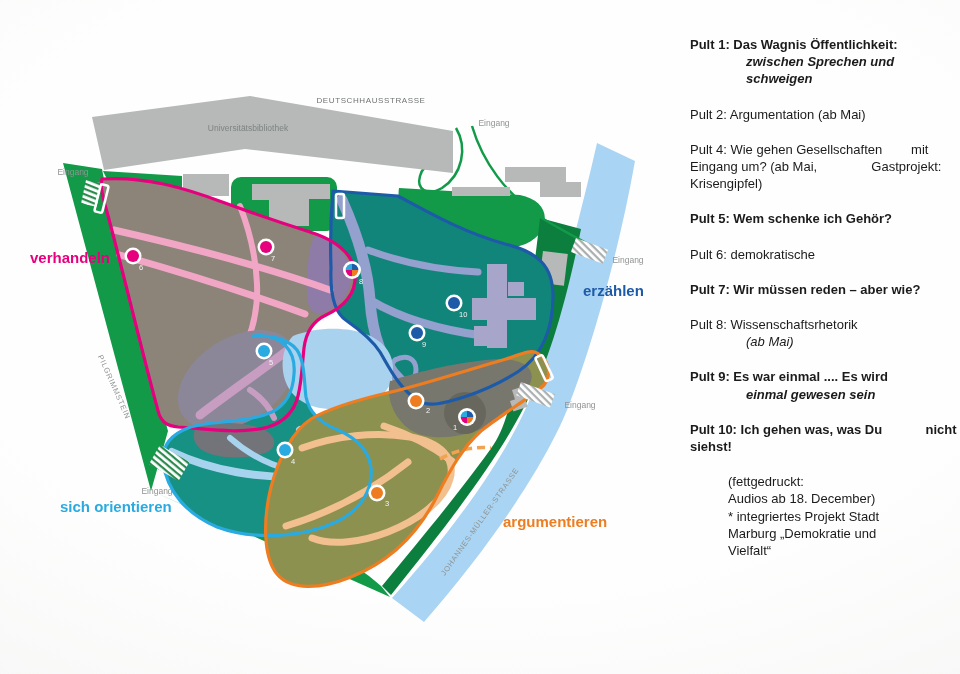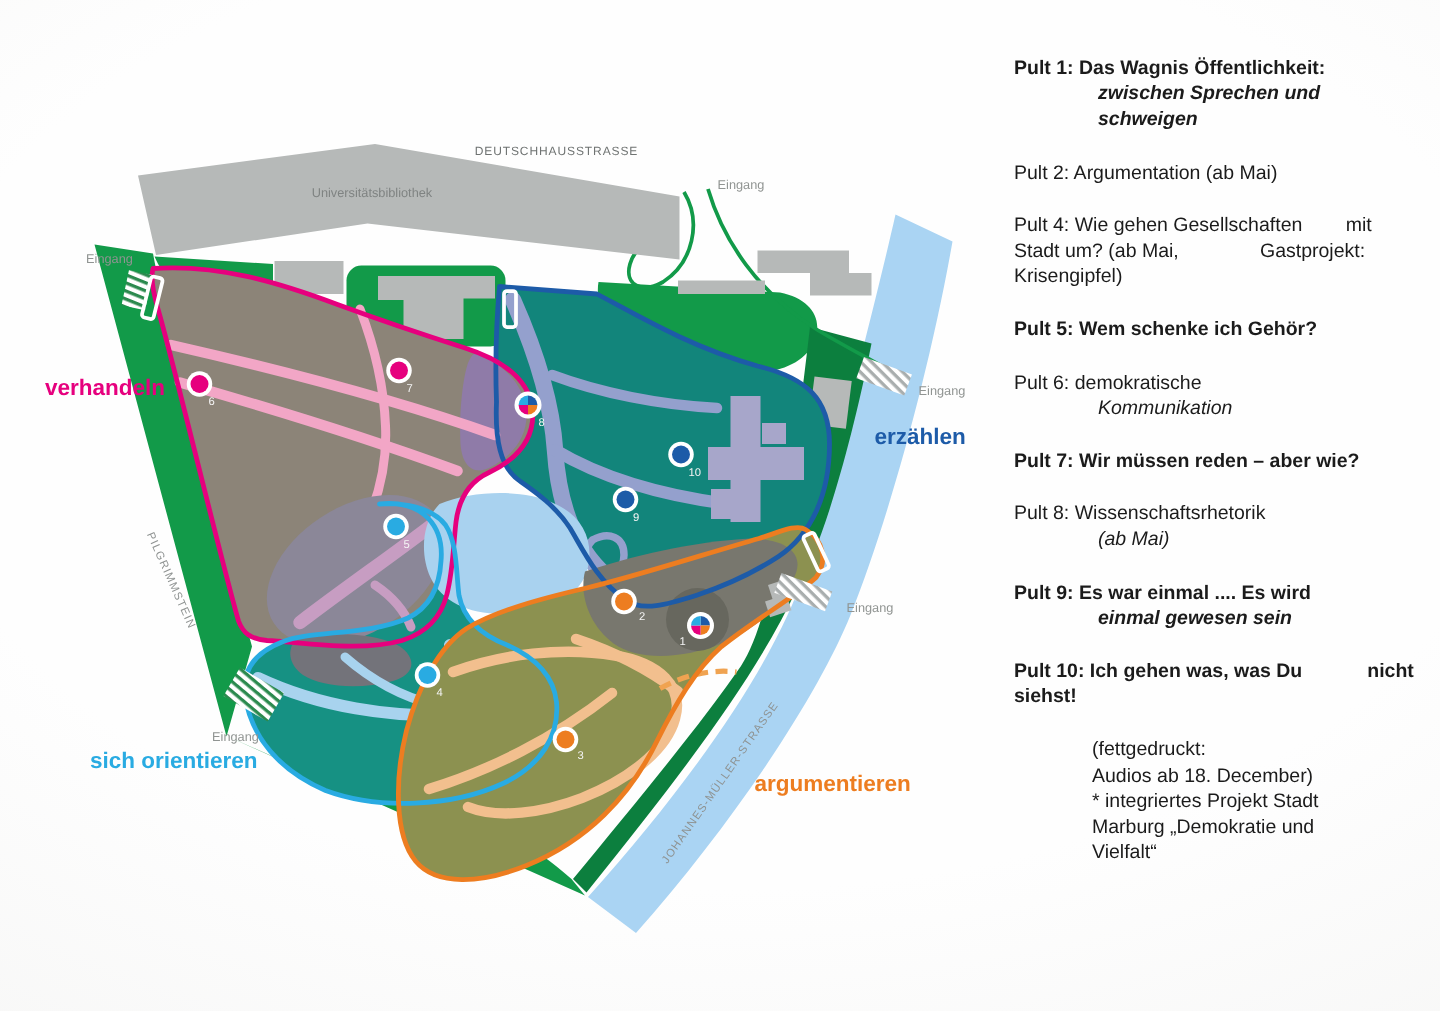--- a/index.html
+++ b/index.html
@@ -7,21 +7,21 @@
     width:960px;height:674px;position:relative;overflow:hidden;
     font-family:"Liberation Sans",sans-serif;
     background:radial-gradient(140% 120% at 50% 40%, #fefefe 40%, #f2f2f1 85%, #e6e6e5 100%);
   }
   .map-wrap{position:absolute;left:0;top:0;width:660px;height:674px;}
   .map-wrap svg{display:block;}
   .legend{
     position:absolute;left:672px;top:36px;width:268px;
     font-size:13px;line-height:17.2px;color:#1b1b1b;
   }
-  .li{margin:0 0 18px 4px;}
+  .li{margin:0 0 18px 18px;}
   .li > div{white-space:pre;}
   .b{font-weight:bold;}
   .cont{padding-left:56px;font-style:italic;}
   .footnote{padding-left:56px;}
   .footnote > div{white-space:pre;}
   text{font-family:"Liberation Sans",sans-serif;}
   .street-lbl{fill:#6f7372;font-size:8px;letter-spacing:.6px;}
   .street-lbl2{fill:#8f9392;font-size:7.5px;letter-spacing:.8px;}
   .bldg-lbl{fill:#7f8382;font-size:8.5px;}
   .eingang{fill:#909492;font-size:8.5px;}
@@ -233,29 +233,28 @@
       <div class="li b">
         <div>Pult 1: Das Wagnis Öffentlichkeit:</div>
         <div class="cont">zwischen Sprechen und</div>
         <div class="cont">schweigen</div>
       </div>
       <div class="li">
         <div>Pult 2: Argumentation (ab Mai)</div>
       </div>
       <div class="li">
         <div>Pult 4: Wie gehen Gesellschaften        mit</div>
-        <div>Stadt um? (ab Mai,               Gastprojekt:</div>
+        <div>Eingang um? (ab Mai,               Gastprojekt:</div>
         <div>Krisengipfel)</div>
       </div>
       <div class="li b">
         <div>Pult 5: Wem schenke ich Gehör?</div>
       </div>
       <div class="li">
         <div>Pult 6: demokratische</div>
-        <div class="cont">Kommunikation</div>
       </div>
       <div class="li b">
         <div>Pult 7: Wir müssen reden – aber wie?</div>
       </div>
       <div class="li">
         <div>Pult 8: Wissenschaftsrhetorik</div>
         <div class="cont">(ab Mai)</div>
       </div>
       <div class="li b">
         <div>Pult 9: Es war einmal .... Es wird</div>

